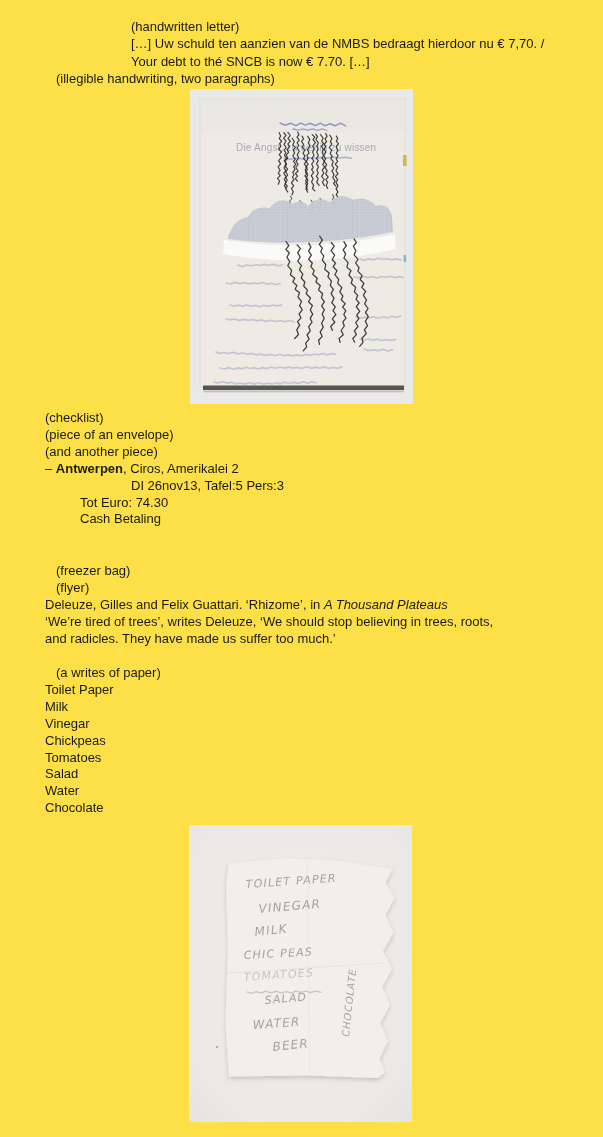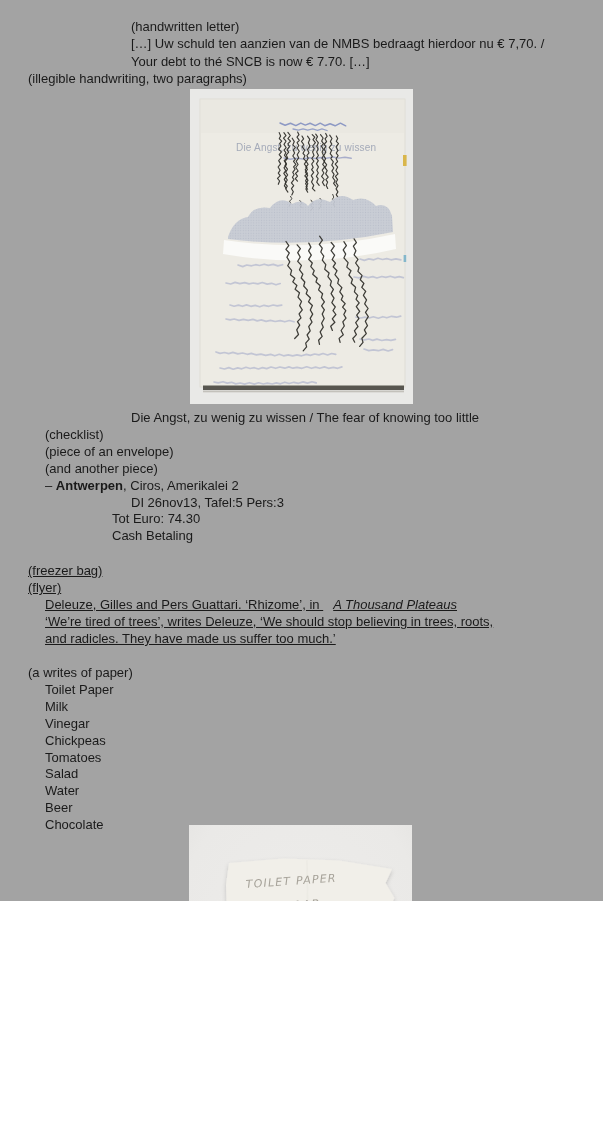--- a/index.html
+++ b/index.html
@@ -3,33 +3,33 @@
 <meta charset="utf-8">
 <style>
   * { box-sizing: border-box; }
   html, body { margin: 0; padding: 0; }
   body {
     width: 603px; height: 1137px;
     background: #ffffff;
     font-family: "Liberation Sans", "DejaVu Sans", sans-serif;
     color: #1a1a1a;
   }
-  .page { position: relative; width: 603px; height: 901px; overflow: hidden; background: #a3a3a3; }
+  .page { position: relative; width: 603px; height: 1137px; overflow: hidden; background: #fde047; }
   .tblock { position: absolute; left: 0; right: 0; font-size: 13px; }
   .line { white-space: pre; }
-  .ind0 { padding-left: 28px; }
+  .ind0 { padding-left: 56px; }
   .ind1 { padding-left: 45px; }
   .ind2 { padding-left: 131px; }
-  .ind3 { padding-left: 112px; }
+  .ind3 { padding-left: 80px; }
   #intro-block   { top: 18px;  line-height: 17.3px; }
   #caption-block { top: 410px; line-height: 16.9px; }
-  #objects-block { top: 562px; line-height: 17.0px; text-decoration: underline; }
+  #objects-block { top: 562px; line-height: 17.0px; }
   #list-block    { top: 665px; line-height: 16.9px; }
   .bold { font-weight: bold; }
-  .italic { font-style: italic; margin-left: 10px; }
+  .italic { font-style: italic; }
   .fig { position: absolute; display: block; }
   #figure1 { left: 190px; top: 89px; }
   #figure2 { left: 189px; top: 825px; }
 </style>
 </head>
 <body>
 
 <div class="page">
 
   <div id="intro-block" class="tblock">
@@ -113,48 +113,46 @@
         <path d="M141.2 153.5 l3.1 3.7 l-3.2 4.5 l3.5 4.5 l-2.4 4.3 l3.3 3.6 l-2.3 3.8 l3.8 3.9 l-2.1 3.9 l3.8 4.7 l-1.0 4.0 l4.2 4.2 l-2.1 4.2 l3.1 4.3 l-1.6 3.7 l3.9 3.8 l-2.6 3.5 l3.2 3.5 l-2.0 3.9 l2.2 3.6 l-3.2 3.7 l1.5 4.2 l-3.2 4.5 l2.2 4.3 l-4.2 3.6 l1.0 4.0" fill="none" stroke="#34332d" stroke-width="1.25" opacity="0.95" stroke-linecap="round" stroke-linejoin="round"></path>
         <path d="M153.9 152.7 l2.5 4.0 l-3.2 4.2 l2.5 4.2 l-1.8 3.8 l4.2 4.7 l-1.3 4.5 l4.2 3.7 l-2.1 4.2 l3.6 4.3 l-1.3 3.9 l4.4 4.1 l-1.2 4.5 l3.3 3.6 l-1.6 3.9 l3.1 3.6 l-2.9 3.8 l3.4 4.6 l-3.0 3.8 l2.2 3.6 l-3.2 4.0 l2.3 3.8 l-3.6 4.3 l2.0 3.8 l-3.6 3.9 l1.9 3.7" fill="none" stroke="#34332d" stroke-width="1.25" opacity="0.95" stroke-linecap="round" stroke-linejoin="round"></path>
         <path d="M164.1 149.8 l2.3 3.7 l-3.0 3.7 l2.5 4.5 l-1.8 4.1 l3.9 4.5 l-2.4 3.7 l3.4 4.7 l-1.1 3.7 l4.1 4.0 l-1.7 4.3 l3.6 3.7 l-2.1 4.0 l3.9 4.0 l-2.3 3.9 l3.1 4.6 l-1.8 3.9 l3.4 4.7 l-2.6 3.8 l2.8 4.4 l-3.0 4.6 l2.2 4.4 l-3.1 4.2 l1.9 3.7 l-4.4 4.7 l1.1 4.1 l-3.3 4.0" fill="none" stroke="#34332d" stroke-width="1.25" opacity="0.95" stroke-linecap="round" stroke-linejoin="round"></path>
       </g>
 
     <rect x="13" y="296.5" width="201" height="4.5" fill="#48463f" opacity="0.9" filter="url(#blur1)"></rect>
     <rect x="13" y="301.5" width="201" height="1.8" fill="#b9b7b0" opacity="0.8"></rect>
   </svg>
 
   <div id="caption-block" class="tblock">
-    <div class="line ind2">Die Angst, zu wenig zu wissen / The fear of knowing too little</div>
     <div class="line ind1">(checklist)</div>
     <div class="line ind1">(piece of an envelope)</div>
     <div class="line ind1">(and another piece)</div>
     <div class="line ind1"><span>– </span><span class="bold">Antwerpen</span><span>, Ciros, Amerikalei 2</span></div>
     <div class="line ind2">DI 26nov13, Tafel:5 Pers:3</div>
     <div class="line ind3">Tot Euro: 74.30</div>
     <div class="line ind3">Cash Betaling</div>
   </div>
 
   <div id="objects-block" class="tblock">
     <div class="line ind0">(freezer bag)</div>
     <div class="line ind0">(flyer)</div>
-    <div class="line ind1"><span>Deleuze, Gilles and Pers Guattari. ‘Rhizome’, in </span><span class="italic">A Thousand Plateaus</span></div>
+    <div class="line ind1"><span>Deleuze, Gilles and Felix Guattari. ‘Rhizome’, in </span><span class="italic">A Thousand Plateaus</span></div>
     <div class="line ind1">‘We’re tired of trees’, writes Deleuze, ‘We should stop believing in trees, roots,</div>
     <div class="line ind1">and radicles. They have made us suffer too much.’</div>
   </div>
 
   <div id="list-block" class="tblock">
     <div class="line ind0">(a writes of paper)</div>
     <div class="line ind1">Toilet Paper</div>
     <div class="line ind1">Milk</div>
     <div class="line ind1">Vinegar</div>
     <div class="line ind1">Chickpeas</div>
     <div class="line ind1">Tomatoes</div>
     <div class="line ind1">Salad</div>
     <div class="line ind1">Water</div>
-    <div class="line ind1">Beer</div>
     <div class="line ind1">Chocolate</div>
   </div>
 
   <svg id="figure2" class="fig" width="223" height="297" viewBox="0 0 223 297" role="img">
     <defs>
       <radialGradient id="bg2" cx="50%" cy="45%" r="78%">
         <stop offset="0%" stop-color="#eeedeb"></stop>
         <stop offset="75%" stop-color="#eae9e7"></stop>
         <stop offset="100%" stop-color="#e3e2e0"></stop>
       </radialGradient>

